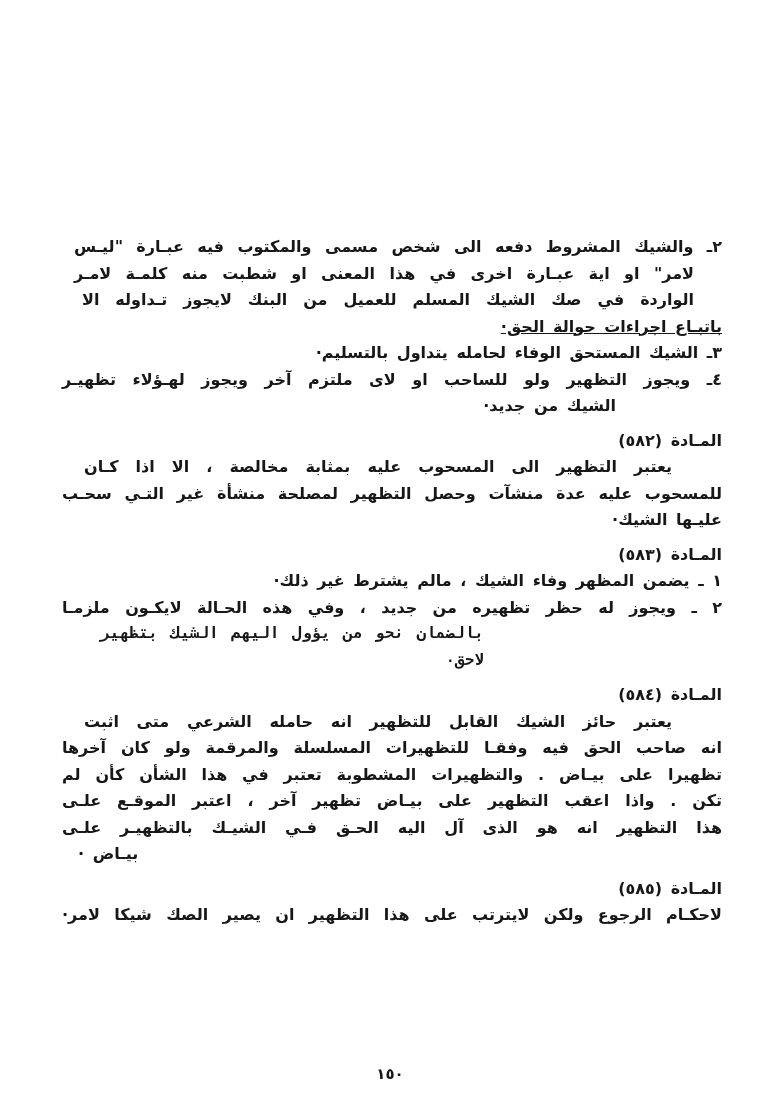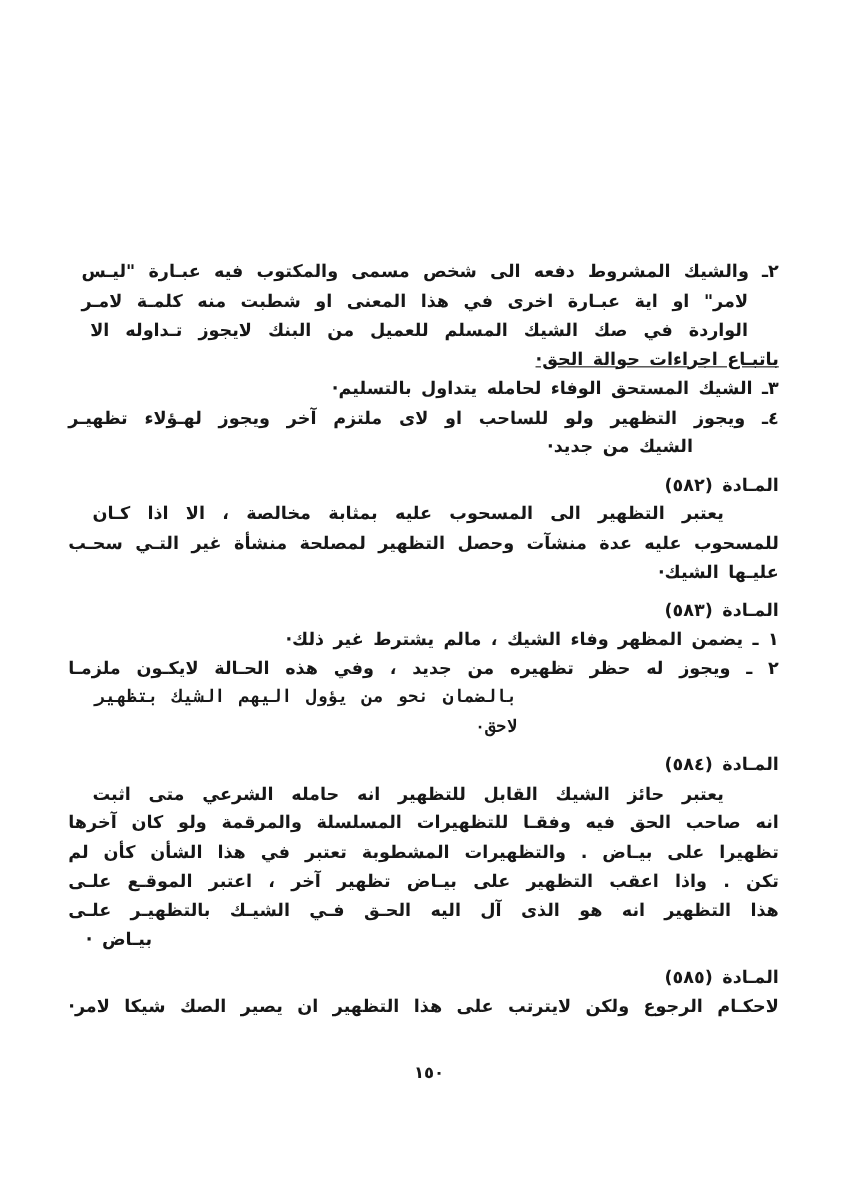--- a/index.html
+++ b/index.html
@@ -12,21 +12,21 @@
     width: 780px;
     height: 1094px;
     background: #ffffff;
     overflow: hidden;
     font-family: "DejaVu Sans", sans-serif;
     color: #171717;
   }
   .content {
     position: absolute;
     top: 234px;
-    right: 72px;
+    right: 58px;
     left: 62px;
   }
   .line {
     direction: rtl;
     unicode-bidi: embed;
     font-size: 16px;
     line-height: 26.5px;
     font-weight: 700;
     word-spacing: 3px;
     white-space: normal;
@@ -41,21 +41,21 @@
     direction: rtl;
     text-align: right;
     font-size: 16px;
     line-height: 26.5px;
     font-weight: 700;
     margin-top: 8px;
     word-spacing: 3px;
   }
   .page-number {
     position: absolute;
-    top: 966px;
+    top: 1065px;
     left: 0;
     right: 0;
     text-align: center;
     direction: rtl;
     font-size: 15px;
     font-weight: 700;
     letter-spacing: 2px;
   }
 </style>
 </head>
@@ -63,21 +63,21 @@
 
 <div class="page">
   <div class="content">
       <div>
         <div class="line justify" style="margin-left: 12px;">٢ـ والشيك المشروط دفعه الى شخص مسمى والمكتوب فيه عبـارة "ليـس</div>
         <div class="line justify" style="margin-right: 28px; margin-left: 12px;">لامر" او اية عبـارة اخرى في هذا المعنى او شطبت منه كلمـة لامـر</div>
         <div class="line justify" style="margin-right: 28px; margin-left: 20px;">الواردة في صك الشيك المسلم للعميل من البنك لايجوز تـداوله الا</div>
         <div class="line right" style=" text-decoration: underline;">باتبـاع اجراءات حوالة الحق·</div>
         <div class="line right">٣ـ الشيك المستحق الوفاء لحامله يتداول بالتسليم·</div>
         <div class="line justify">٤ـ ويجوز التظهير ولو للساحب او لاى ملتزم آخر ويجوز لهـؤلاء تظهيـر</div>
-        <div class="line right" style="margin-right: 78px;">الشيك من جديد·</div>
+        <div class="line right" style="margin-right: 106px;">الشيك من جديد·</div>
       </div>
       <div class="heading">المـادة (٥٨٢)</div>
       <div>
         <div class="line justify" style="margin-right: 50px; margin-left: 22px;">يعتبر التظهير الى المسحوب عليه بمثابة مخالصة ، الا اذا كـان</div>
         <div class="line justify">للمسحوب عليه عدة منشآت وحصل التظهير لمصلحة منشأة غير التـي سحـب</div>
         <div class="line right">عليـها الشيك·</div>
       </div>
       <div class="heading">المـادة (٥٨٣)</div>
       <div>
         <div class="line right">١ ـ يضمن المظهر وفاء الشيك ، مالم يشترط غير ذلك·</div>

